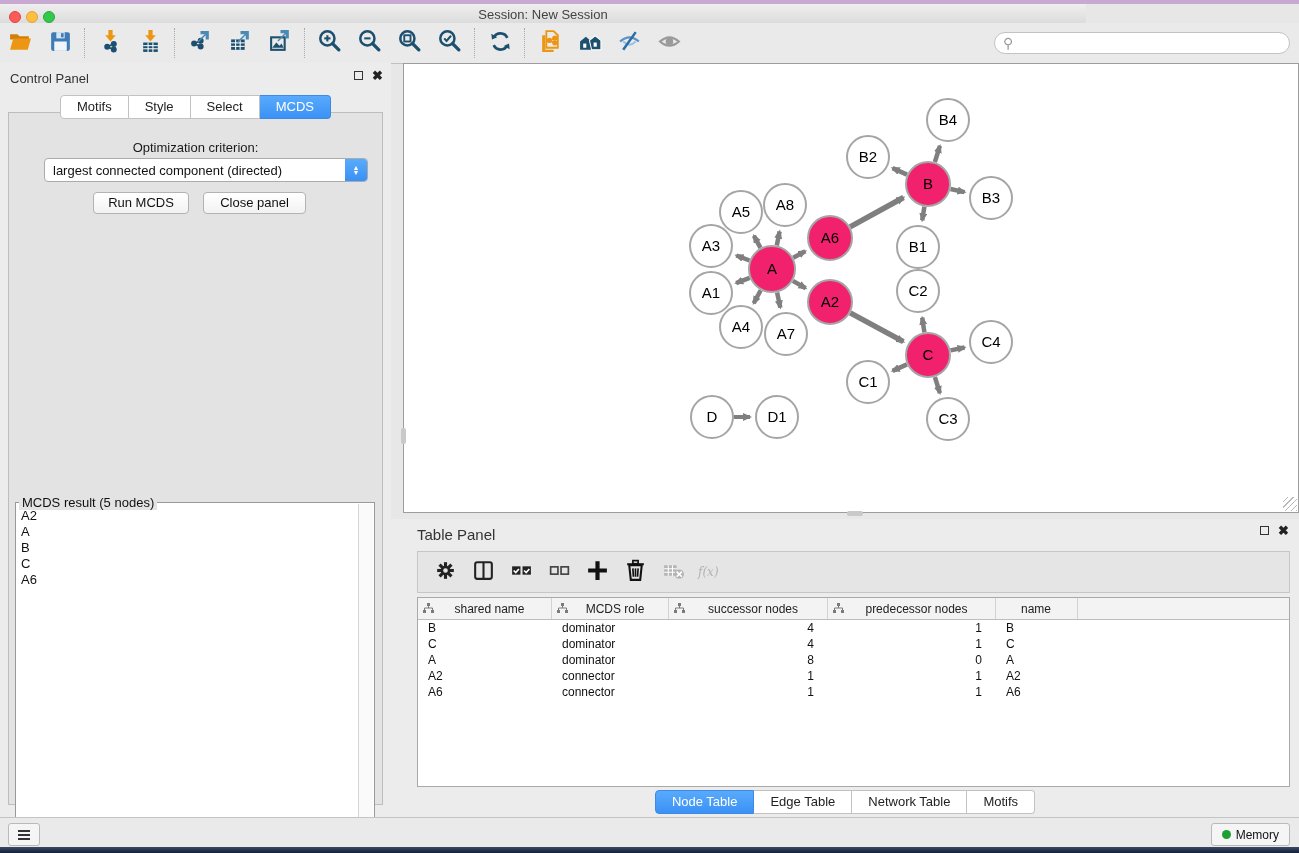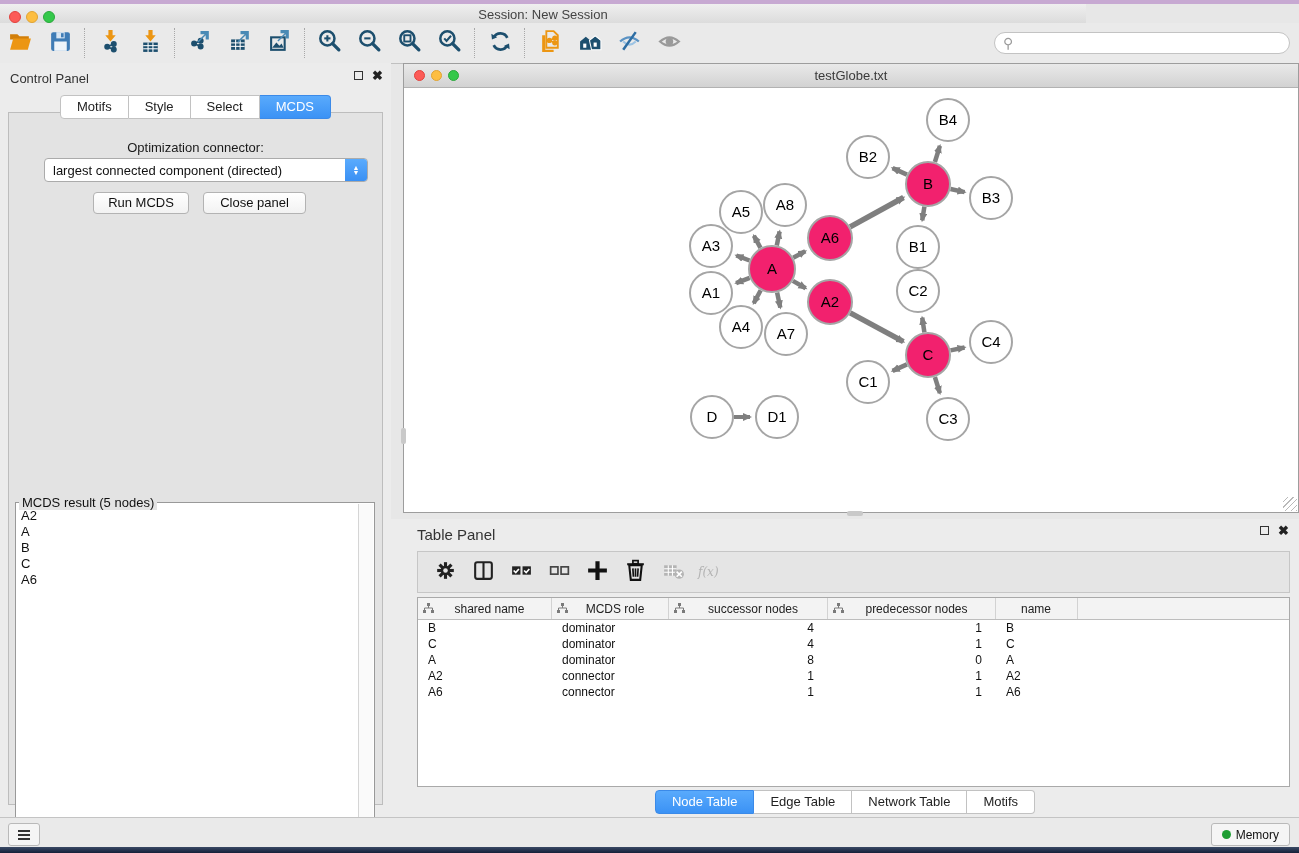--- a/index.html
+++ b/index.html
@@ -277,21 +277,21 @@
         <span class="close-ico">✖</span>
       </span>
     </div>
     <div class="cp-tabs" id="cp-tabs">
         <div class="seg">Motifs</div>
         <div class="seg">Style</div>
         <div class="seg">Select</div>
         <div class="seg active">MCDS</div>
       </div>
     <div class="cp-body">
-      <div class="opt-label">Optimization connector:</div>
+      <div class="opt-label">Optimization criterion:</div>
       <div class="combo">
         <span class="val">largest connected component (directed)</span>
         <span class="stepper">
             <span>▲</span>
             <span>▼</span>
           </span>
       </div>
       <div class="btn" style="left:84px;top:79px;width:96px;">Run MCDS</div>
       <div class="btn" style="left:194px;top:79px;width:103px;">Close panel</div>
       <div class="fieldset-box">
@@ -303,26 +303,20 @@
             <div class="item">B</div>
             <div class="item">C</div>
             <div class="item">A6</div>
           </div>
         <div class="fs-scroll"></div>
       </div>
     </div>
   </div>
 
   <div class="net-win">
-    <div class="net-titlebar">
-      <span class="tl red"></span>
-      <span class="tl yellow"></span>
-      <span class="tl green"></span>
-      <div class="net-title-text">testGlobe.txt</div>
-    </div>
     <div class="net-canvas" id="net-canvas"><svg width="894" height="424">
           <defs>
             <marker id="arr" markerWidth="12" markerHeight="10" refX="7" refY="4" orient="auto" markerUnits="userSpaceOnUse">
               <path d="M0 0 L9 4 L0 8 z" fill="#7F7F7F"></path>
             </marker>
           </defs>
           <line x1="356.5" y1="159.9" x2="349.9" y2="147.7" stroke="#7F7F7F" stroke-width="4.5" marker-end="url(#arr)"></line>
           <line x1="372.8" y1="157.5" x2="375.6" y2="143.5" stroke="#7F7F7F" stroke-width="4.5" marker-end="url(#arr)"></line>
           <line x1="345.5" y1="172.5" x2="332.3" y2="167.5" stroke="#7F7F7F" stroke-width="4.5" marker-end="url(#arr)"></line>
           <line x1="345.7" y1="189.8" x2="332.1" y2="195.1" stroke="#7F7F7F" stroke-width="4.5" marker-end="url(#arr)"></line>

